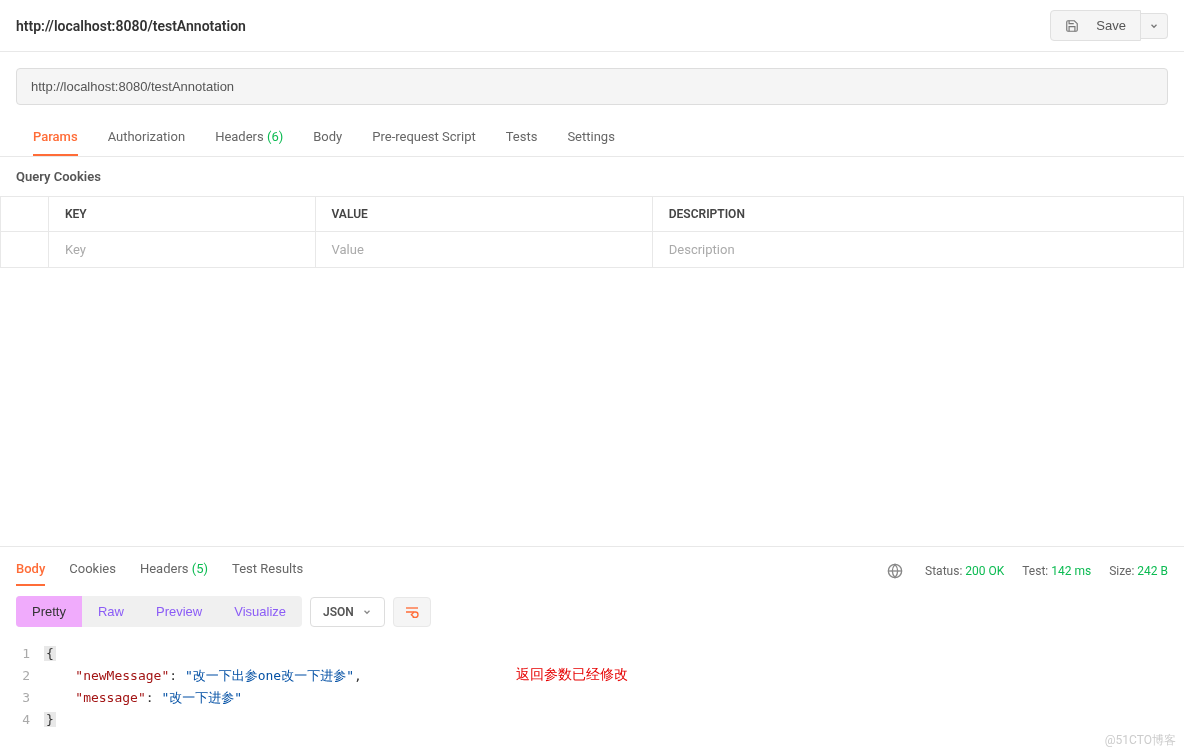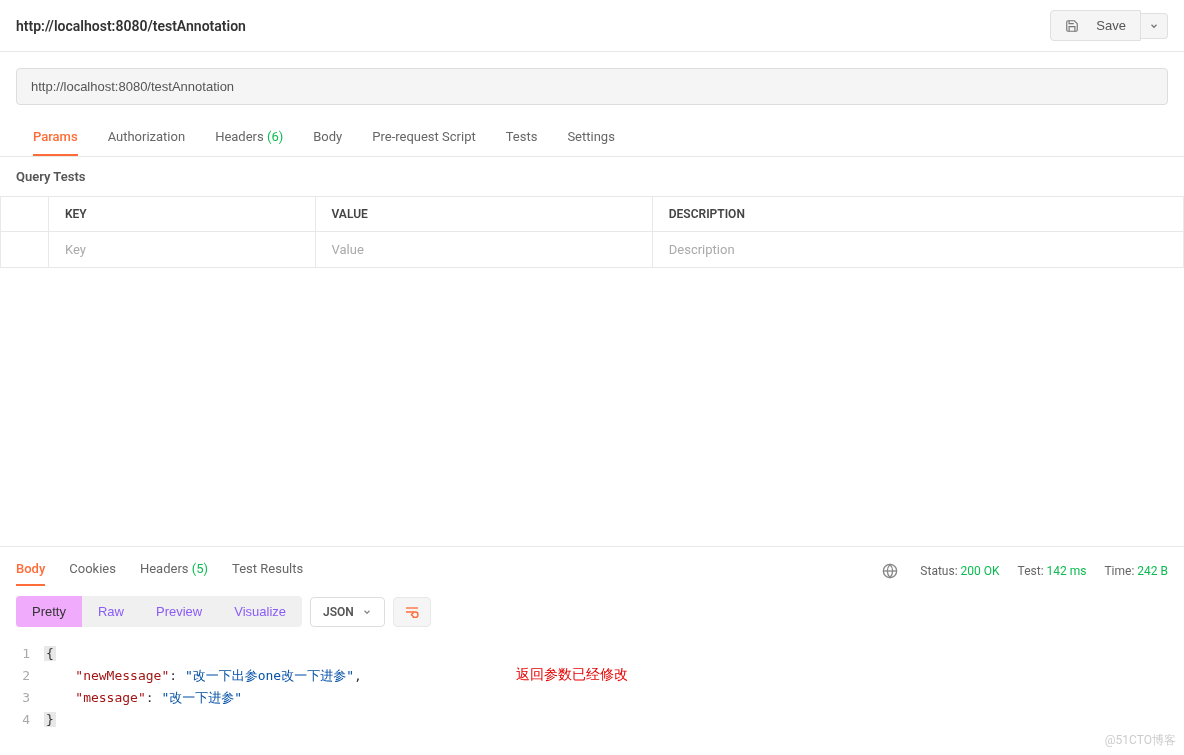--- a/index.html
+++ b/index.html
@@ -97,21 +97,21 @@
   <div class="req-tab">
     <span>Headers</span>
     <span class="count">(6)</span>
   </div>
   <div class="req-tab">Body</div>
   <div class="req-tab">Pre-request Script</div>
   <div class="req-tab">Tests</div>
   <div class="req-tab">Settings</div>
 </div>
 
-<div class="section-label">Query Tests</div>
+<div class="section-label">Query Cookies</div>
 <table class="params-table">
   <thead>
     <tr>
       <th class="checkbox-col"></th>
       <th>KEY</th>
       <th>VALUE</th>
       <th>DESCRIPTION</th>
     </tr>
   </thead>
   <tbody>
@@ -145,21 +145,21 @@
       </span>
       <span>
         <span>Status:</span>
         <span class="val">200 OK</span>
       </span>
       <span>
         <span>Test:</span>
         <span class="val">142 ms</span>
       </span>
       <span>
-        <span>Time:</span>
+        <span>Size:</span>
         <span class="val">242 B</span>
       </span>
     </div>
   </div>
 
   <div class="view-row">
     <div class="view-group">
       <button class="view-btn active">Pretty</button>
       <button class="view-btn">Raw</button>
       <button class="view-btn">Preview</button>

